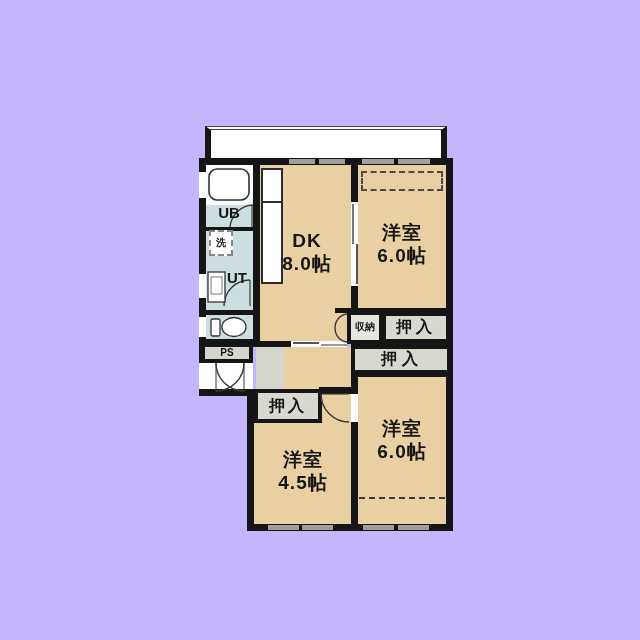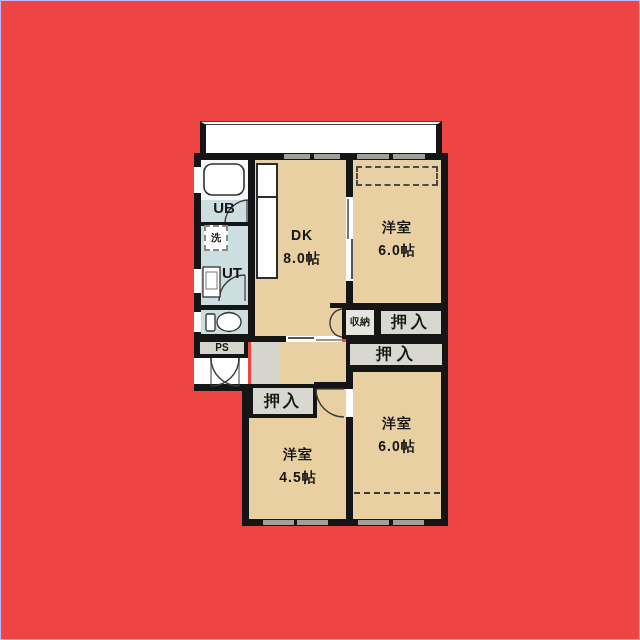--- a/index.html
+++ b/index.html
@@ -1,28 +1,28 @@
 <!DOCTYPE html>
 <html><head>
 <meta charset="utf-8">
 <style>
   html,body{margin:0;padding:0;background:#fff;}
   .canvas{
-    position:relative;width:640px;height:640px;background:#ef4444;
-    border:1px solid #c4b5fd;box-sizing:border-box;overflow:hidden;
+    position:relative;width:640px;height:640px;background:#c4b5fd;
+    border:6px solid #c4b5fd;box-sizing:border-box;overflow:hidden;
     font-family:"Liberation Sans","DejaVu Sans",sans-serif;
   }
   .abs{position:absolute;box-sizing:border-box;}
   .wall{position:absolute;background:#151515;}
   .fill{position:absolute;}
   .lbl{
     position:absolute;transform:translate(-50%,-50%);
     color:#161616;text-align:center;white-space:nowrap;font-weight:600;line-height:1.15;
   }
-  .room-lbl{font-size:14px;font-weight:600;letter-spacing:1px;line-height:23px;}
+  .room-lbl{font-size:19px;font-weight:600;letter-spacing:1px;line-height:23px;}
   .win{position:absolute;background:#a0a09a;}
   .win-gap{position:absolute;background:#ffffff;}
   svg{position:absolute;left:0;top:0;pointer-events:none;}
 </style>
 </head>
 <body>
 
 <div class="canvas">
 
   <div class="abs" style="left:199px;top:120px;width:242px;height:33px;background:#fff;

